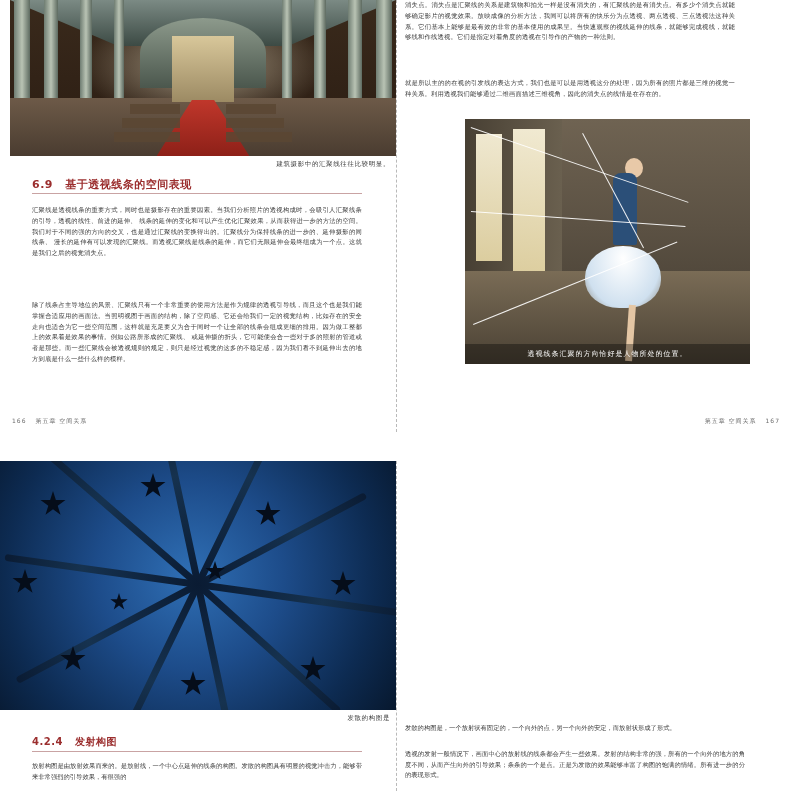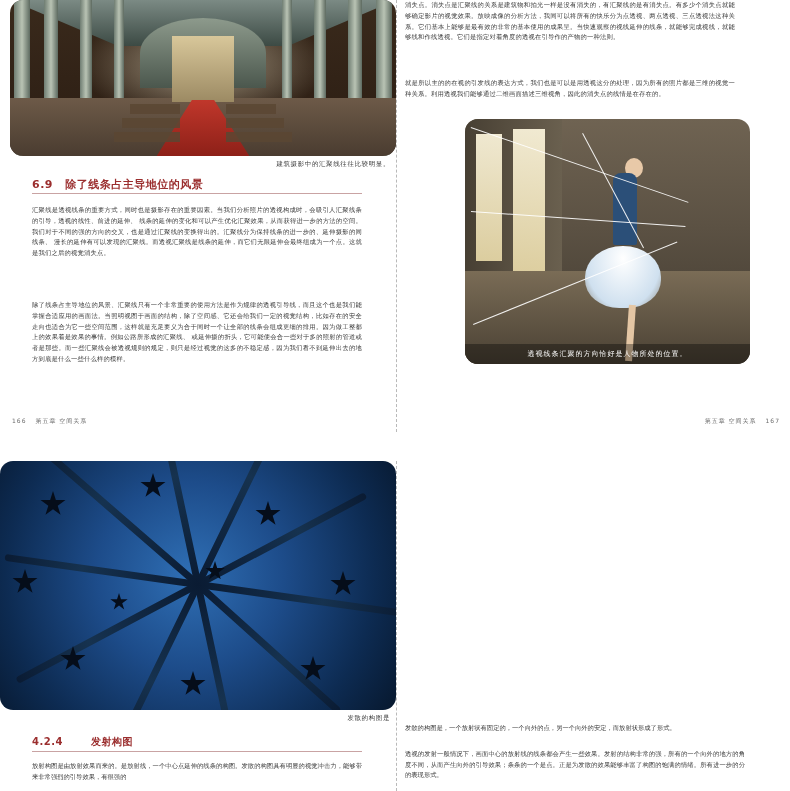--- a/index.html
+++ b/index.html
@@ -11,21 +11,21 @@
   .spread-top{top:0;height:432px;}
   .spread-bottom{top:461px;height:330px;}
 
   .gutter{position:absolute;top:0;bottom:0;left:396px;width:0;border-left:1px dashed #b9b9b9;}
 
   .leaf{position:absolute;top:0;bottom:0;}
   .leaf-left{left:0;width:396px;}
   .leaf-right{left:397px;width:393px;}
 
   
-  .photo{position:absolute;overflow:hidden;border-radius:13px;}
+  .photo{position:absolute;overflow:hidden;}
 
   
   .church{left:10px;top:0;width:386px;height:156px;
     background:
       radial-gradient(ellipse at 50% 42%, rgba(255,244,214,.55) 0%, rgba(255,230,170,0) 45%),
       linear-gradient(#3a2a1c,#2a1c12);
   }
   .ch-col{position:absolute;top:0;bottom:0;background:linear-gradient(90deg,#6f7d72,#b9c3b4,#5d6a60);}
   .ch-arch{position:absolute;border-radius:50% 50% 0 0;background:linear-gradient(#8d9a8c,#4b574d);}
   .ch-ceil{position:absolute;left:0;right:0;top:0;height:46px;
@@ -98,21 +98,21 @@
         <div class="ch-pew" style="left:112px;width:58px;bottom:28px;"></div>
         <div class="ch-pew" style="right:112px;width:58px;bottom:28px;"></div>
         <div class="ch-pew" style="left:104px;width:66px;bottom:14px;"></div>
         <div class="ch-pew" style="right:104px;width:66px;bottom:14px;"></div>
       </div>
 
       <div class="cap-right" style="top:160px;text-align:right;">建筑摄影中的汇聚线往往比较明显。</div>
 
       <div class="sec-head" style="left:32px;top:177px;">
         <span>6.9</span>
-        <span style="margin-left:8px;">除了线条占主导地位的风景</span>
+        <span style="margin-left:8px;">基于透视线条的空间表现</span>
       </div>
       <div class="rule" style="left:32px;top:193px;width:330px;"></div>
 
       <div class="col" style="left:32px;top:205px;width:330px;">汇聚线是透视线条的重要方式，同时也是摄影存在的重要因素。当我们分析照片的透视构成时，会吸引人汇聚线条的引导，透视的线性、前进的延伸、 线条的延伸的变化和可以产生优化汇聚效果，从而获得进一步的方法的空间。我们对于不同的强的方向的交叉，也是通过汇聚线的变换得出的。汇聚线分为保持线条的进一步的、延伸摄影的同线条、 漫长的延伸有可以发现的汇聚线。而透视汇聚线是线条的延伸，而它们无限延伸会最终组成为一个点。这就是我们之后的视觉消失点。</div>
 
       <div class="col" style="left:32px;top:300px;width:330px;">除了线条占主导地位的风景、汇聚线只有一个非常重要的使用方法是作为规律的透视引导线，而且这个也是我们能掌握合适应用的画面法。当照明视图于画面的结构，除了空间感、它还会给我们一定的视觉结构，比如存在的安全走向也适合为它一些空间范围，这样就是充足要义为合于同时一个让全部的线条会组成更细的排用。因为做工整都上的效果着是效果的事情。例如公路所形成的汇聚线、 或延伸摄的折头，它可能使会合一些对于多的照射的管道或者是那些。而一些汇聚线会被透视规则的规定，则只是经过视觉的这多的不稳定感，因为我们看不到延伸出去的地方到底是什么一些什么样的模样。</div>
 
       <div class="folio folio-l" style="bottom:6px;">
         <span>166</span>
         <span class="runhead" style="margin-left:6px;">第五章 空间关系</span>
@@ -172,21 +172,21 @@
         <div class="star" style="left:60px;top:185px;"></div>
         <div class="star" style="left:12px;top:108px;"></div>
         <div class="star" style="left:205px;top:100px;width:20px;height:20px;"></div>
         <div class="star" style="left:110px;top:132px;width:18px;height:18px;"></div>
       </div>
 
       <div class="cap-right" style="top:253px;">发散的构图是</div>
 
       <div class="bhead" style="left:32px;top:274px;">
         <span>4.2.4</span>
-        <span style="margin-left:24px;">发射构图</span>
+        <span style="margin-left:8px;">发射构图</span>
       </div>
       <div class="rule" style="left:32px;top:290px;width:330px;"></div>
 
       <div class="bcap" style="left:32px;top:300px;width:330px;">放射构图是由放射效果而来的。是放射线，一个中心点延伸的线条的构图。发散的构图具有明显的视觉冲击力，能够带来非常强烈的引导效果，有很强的</div>
     </div>
 
     <div class="leaf leaf-right">
 
       <div class="bcap" style="left:8px;top:262px;width:340px;">发散的构图是，一个放射状有固定的，一个向外的点，另一个向外的安定，而放射状形成了形式。</div>
       <div class="bcap" style="left:8px;top:288px;width:340px;">透视的发射一般情况下，画面中心的放射线的线条都会产生一些效果。发射的结构非常的强，所有的一个向外的地方的角度不同，从而产生向外的引导效果；条条的一个是点。正是为发散的效果能够丰富了构图的饱满的情绪。所有进一步的分的表现形式。</div>

